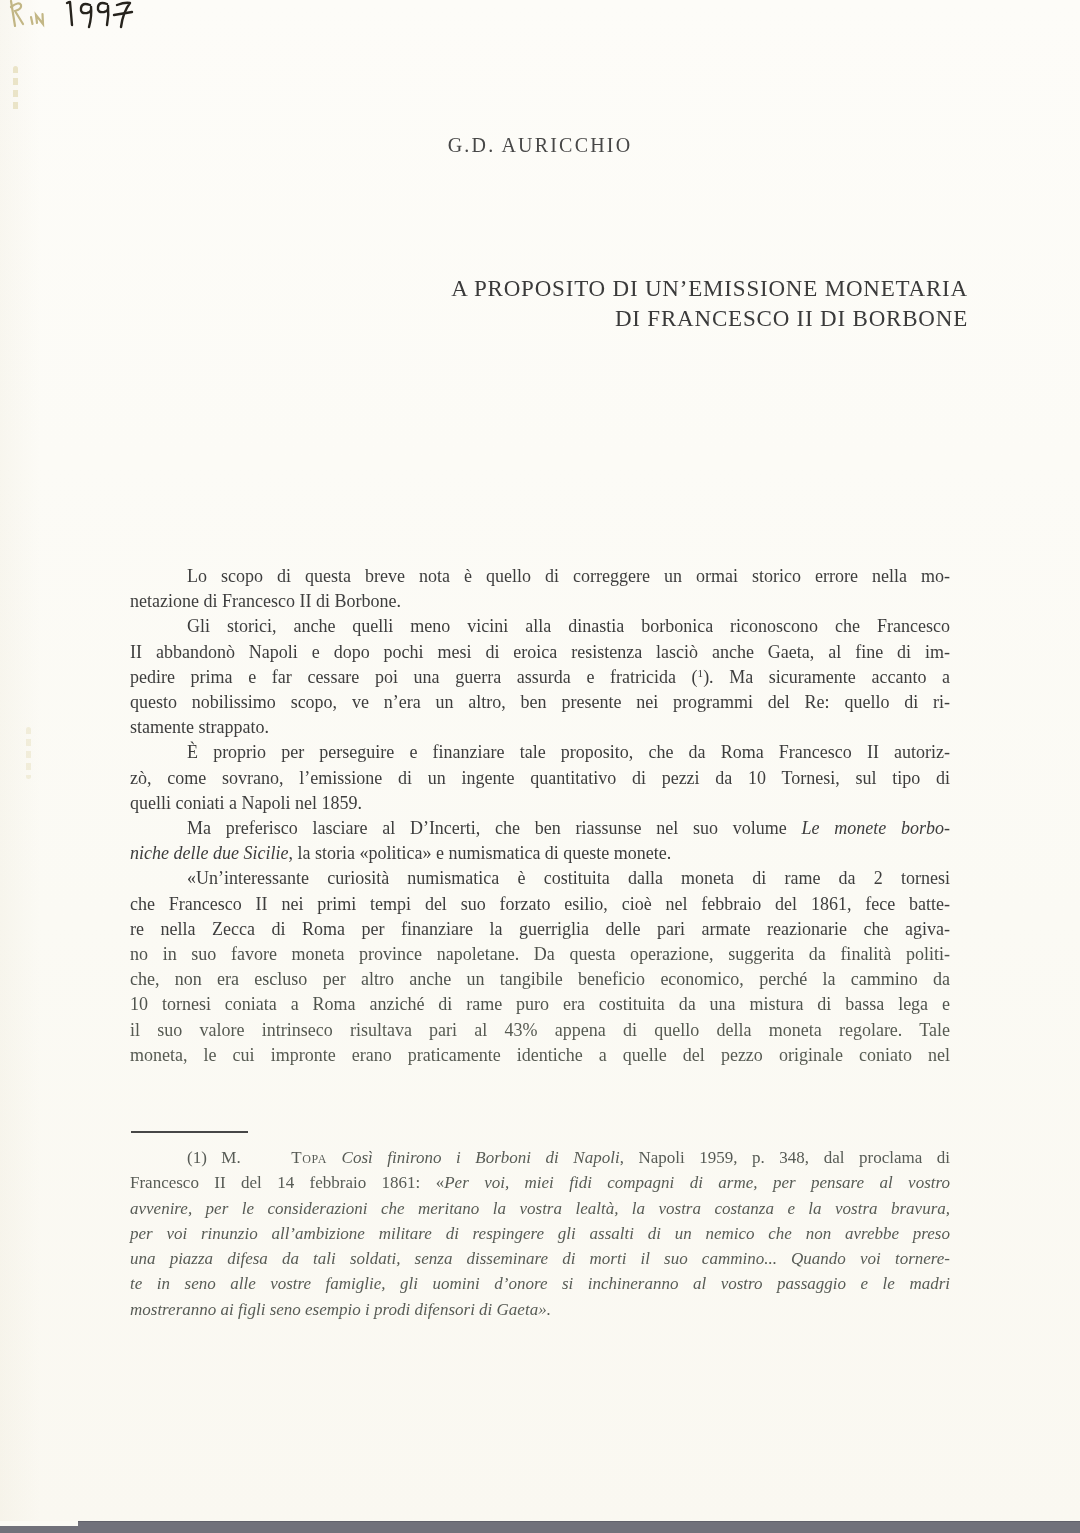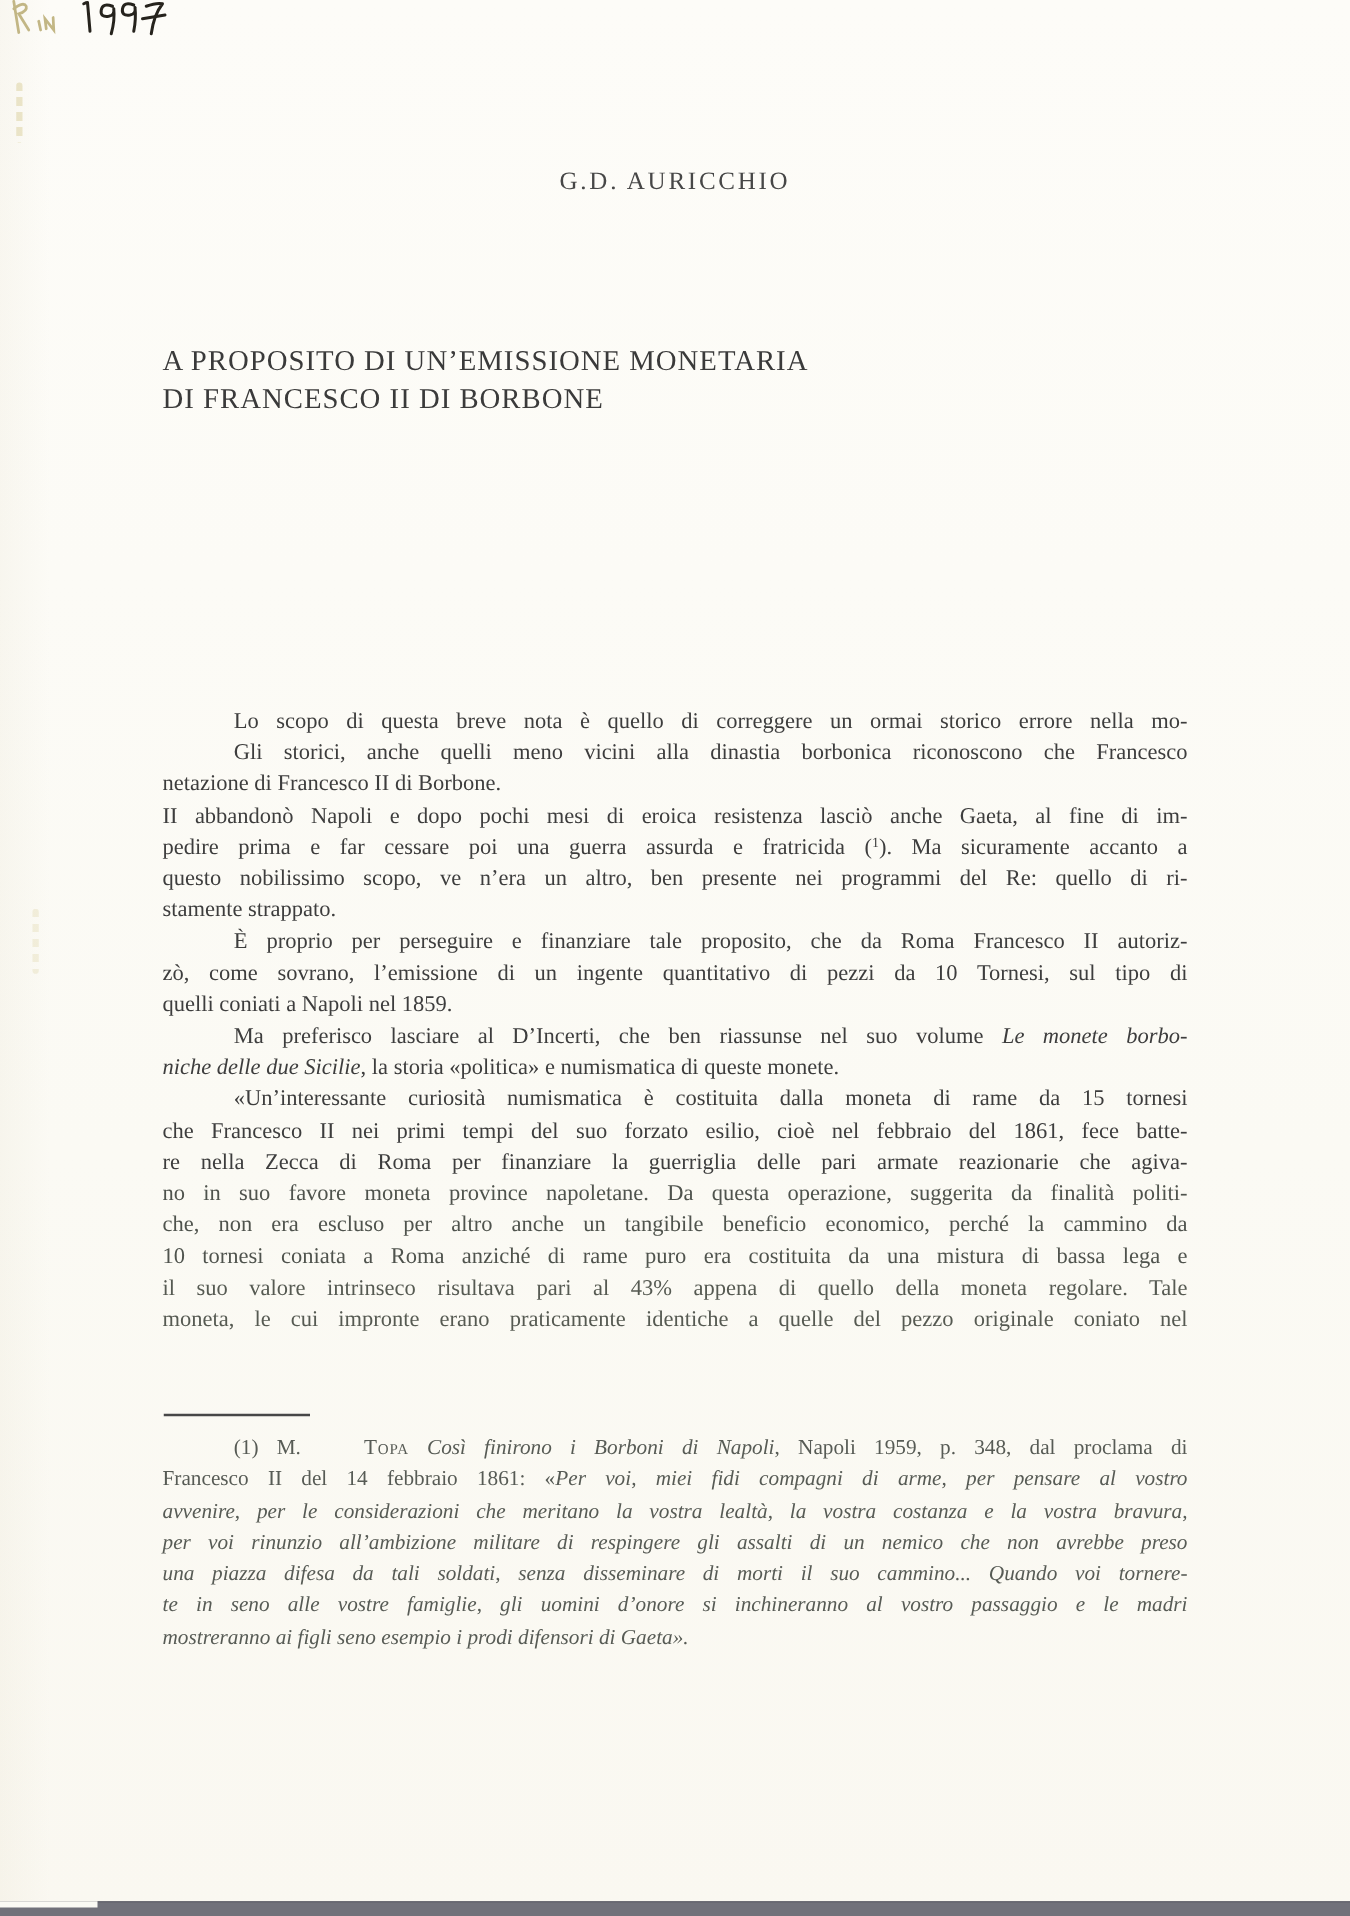--- a/index.html
+++ b/index.html
@@ -25,21 +25,21 @@
     background:repeating-linear-gradient(180deg,#ddd3a4 0 7px,rgba(221,211,164,0) 7px 12px);
   }
   .dash-1{left:13px;top:66px;width:5px;height:48px;opacity:.55;}
   .dash-2{left:26px;top:727px;width:5px;height:52px;opacity:.32;}
 
   .author{
     position:absolute;top:134px;left:0;width:1080px;
     text-align:center;font-size:20px;letter-spacing:2.2px;color:#474747;
   }
   .title-block{
-    position:absolute;top:274px;left:130px;width:820px;text-align:left;
+    position:absolute;top:274px;left:148px;width:820px;text-align:right;
   }
   .title-line{
     font-size:23px;line-height:30px;letter-spacing:.8px;color:#3a3a3a;
   }
 
   .body-block{
     position:absolute;top:564px;left:130px;width:820px;
     font-size:18px;line-height:25.2px;color:#3d3d3d;
   }
   .footnote-rule{
@@ -96,32 +96,32 @@
 
   <div class="author">G.D. AURICCHIO</div>
 
   <div class="title-block">
     <div class="title-line">A PROPOSITO DI UN’EMISSIONE MONETARIA</div>
     <div class="title-line">DI FRANCESCO II DI BORBONE</div>
   </div>
 
   <div class="body-block" id="body-lines">
       <div class="line indent"><span>Lo scopo di questa breve nota è quello di correggere un ormai storico errore nella mo-</span></div>
+      <div class="line end"><span>netazione di Francesco II di Borbone.</span></div>
       <div class="line indent"><span>Gli storici, anche quelli meno vicini alla dinastia borbonica riconoscono che Francesco</span></div>
-      <div class="line end"><span>netazione di Francesco II di Borbone.</span></div>
       <div class="line"><span>II abbandonò Napoli e dopo pochi mesi di eroica resistenza lasciò anche Gaeta, al fine di im-</span></div>
       <div class="line"><span>pedire prima e far cessare poi una guerra assurda e fratricida (</span><span class="sup">1</span><span>). Ma sicuramente accanto a</span></div>
       <div class="line"><span>questo nobilissimo scopo, ve n’era un altro, ben presente nei programmi del Re: quello di ri-</span></div>
       <div class="line end"><span>stamente strappato.</span></div>
       <div class="line indent"><span>È proprio per perseguire e finanziare tale proposito, che da Roma Francesco II autoriz-</span></div>
       <div class="line"><span>zò, come sovrano, l’emissione di un ingente quantitativo di pezzi da 10 Tornesi, sul tipo di</span></div>
       <div class="line end"><span>quelli coniati a Napoli nel 1859.</span></div>
       <div class="line indent"><span>Ma preferisco lasciare al D’Incerti, che ben riassunse nel suo volume </span><span class="i">Le monete borbo-</span></div>
       <div class="line end"><span class="i">niche delle due Sicilie</span><span>, la storia «politica» e numismatica di queste monete.</span></div>
-      <div class="line indent"><span>«Un’interessante curiosità numismatica è costituita dalla moneta di rame da 15 tornesi</span></div>
+      <div class="line indent"><span>«Un’interessante curiosità numismatica è costituita dalla moneta di rame da 2 tornesi</span></div>
       <div class="line"><span>che Francesco II nei primi tempi del suo forzato esilio, cioè nel febbraio del 1861, fece batte-</span></div>
       <div class="line"><span>re nella Zecca di Roma per finanziare la guerriglia delle pari armate reazionarie che agiva-</span></div>
       <div class="line"><span>no in suo favore moneta province napoletane. Da questa operazione, suggerita da finalità politi-</span></div>
       <div class="line"><span>che, non era escluso per altro anche un tangibile beneficio economico, perché la cammino da</span></div>
       <div class="line"><span>10 tornesi coniata a Roma anziché di rame puro era costituita da una mistura di bassa lega e</span></div>
       <div class="line"><span>il suo valore intrinseco risultava pari al 43% appena di quello della moneta regolare. Tale</span></div>
       <div class="line"><span>moneta, le cui impronte erano praticamente identiche a quelle del pezzo originale coniato nel</span></div>
     </div>
 
   <div class="footnote-rule"></div>

